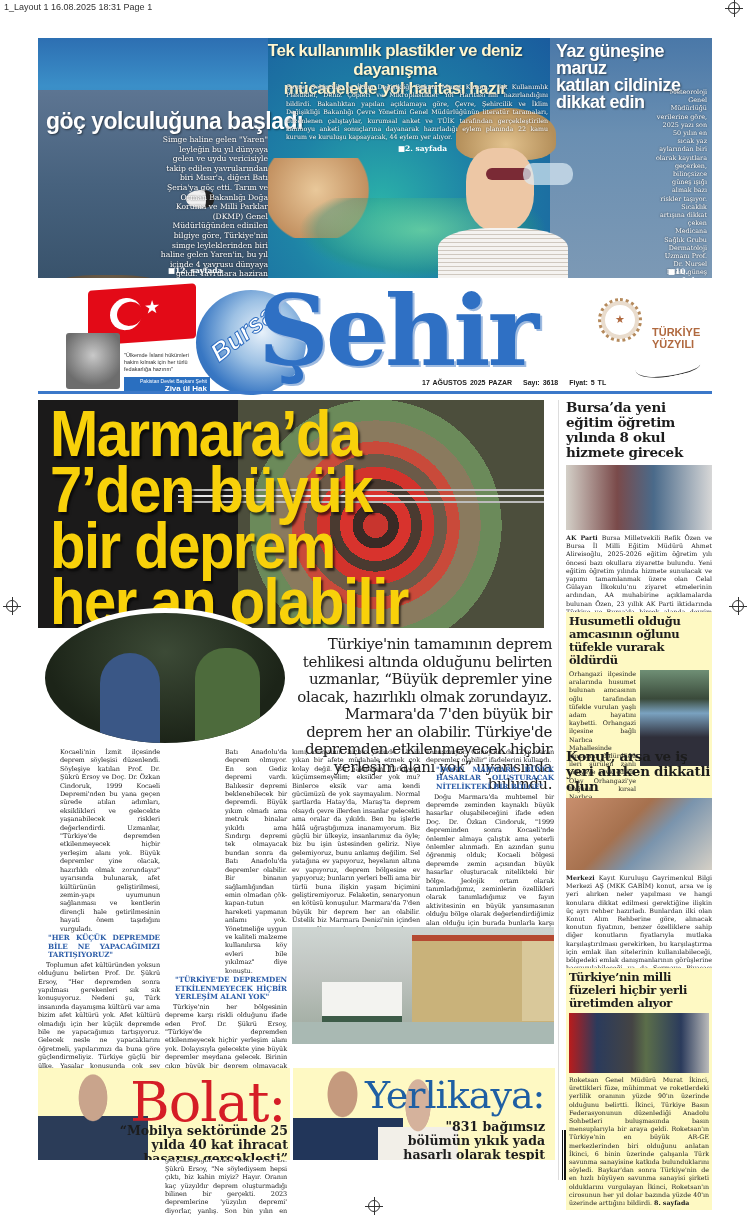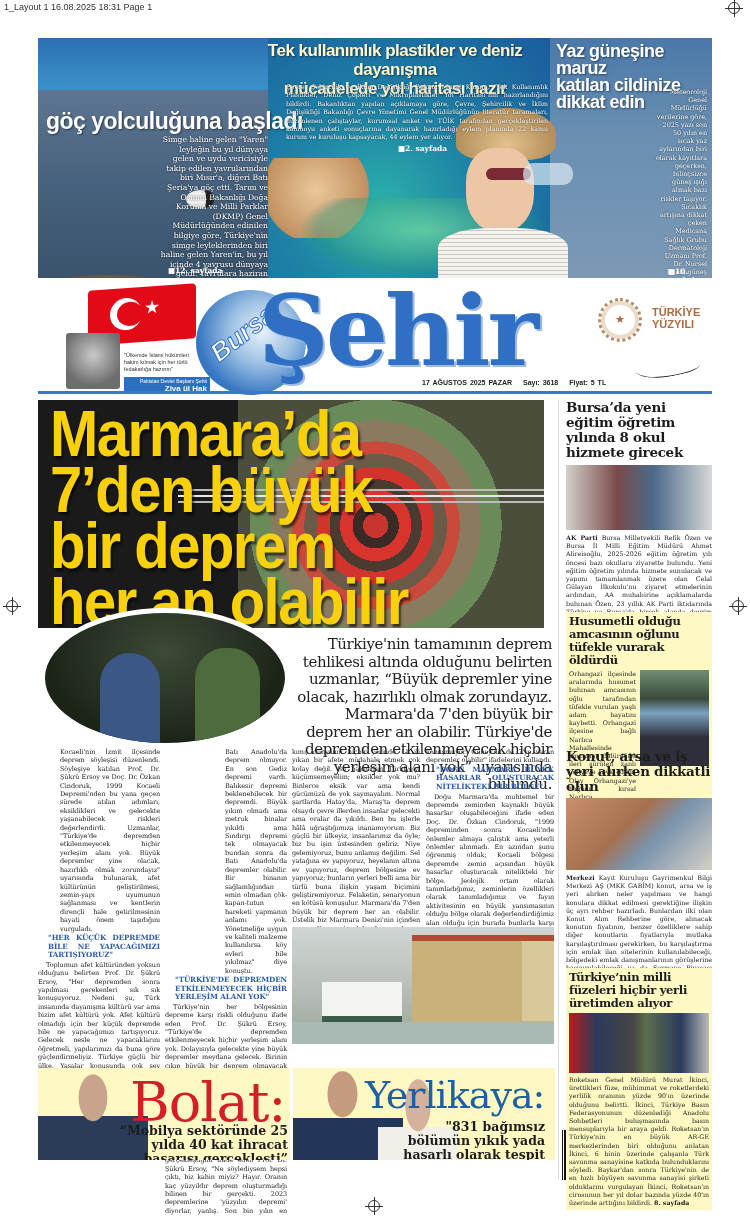--- a/index.html
+++ b/index.html
@@ -32,21 +32,21 @@
 .quote{left:124px;top:352px;font:5.5px/7px "Liberation Sans",sans-serif;color:#333;width:80px}
 .ziya-box{left:124px;top:377px;width:86px;height:14px;background:#2a6fc0;color:#fff;font:5px "Liberation Sans",sans-serif;padding:1px 3px;text-align:right}
 .ziya-box b{font-size:8px}
 .globe{left:196px;top:290px;width:110px;height:105px;border-radius:50%;background:radial-gradient(circle at 60% 40%,#e8f1fa,#9dc1e4 35%,#3877c3 70%,#2e66b0 100%)}
 .bursa-word{left:206px;top:318px;font:bold italic 26px "Liberation Sans",sans-serif;color:#fff;transform:rotate(-38deg);-webkit-text-stroke:1px #2f6ec1}
 .sehir{left:258px;top:282px;font:bold 98px/1 "DejaVu Serif",serif;color:#2f70c4;letter-spacing:-3px;text-shadow:2px 2px 0 #9fbbe0}
 .dateline{left:422px;top:379px;font:bold 7px "Liberation Sans",sans-serif;color:#222;word-spacing:1px}
 .dateline span{margin-right:8px}
 .tyz-circle{left:598px;top:298px;width:44px;height:44px;border-radius:50%;border:3px dotted #b58a5c;box-shadow:inset 0 0 0 4px #e9dccd}
 .tyz-star{left:615px;top:313px;color:#b0693f;font-size:11px}
-.tyz-text{left:652px;top:306px;font:bold 11px/12px "Liberation Sans",sans-serif;color:#b0693f}
+.tyz-text{left:652px;top:326px;font:bold 11px/12px "Liberation Sans",sans-serif;color:#b0693f}
 .sign{left:635px;top:355px;width:65px;height:22px;border-bottom:1.5px solid #333;border-radius:0 0 30% 60%;transform:rotate(-12deg)}
 .rule{left:38px;top:391px;width:674px;height:3px;background:#3b78c9}
 
 .main-img{left:38px;top:400px;width:506px;height:228px;background:#1b1a1a;overflow:hidden}
 .quake{left:200px;top:0;width:306px;height:228px;background:radial-gradient(circle at 45% 55%,#c8352e 0 6%,#3a2a25 6% 11%,#d8332d 11% 17%,#4a3a30 17% 22%,#d2332c 22% 28%,#6c5a48 28% 34%,#c94a3a 34% 40%,#8a7a5e 40% 50%,#6b8a5a 50% 60%,#4c4e3c 60% 100%)}
 .seis{left:140px;top:95px;width:366px;height:2px;background:#e8e8e8;box-shadow:0 -6px 0 #bbb,0 6px 0 #bbb}
 .headline{left:12px;top:6px;font:bold 58px/50px "Liberation Sans",sans-serif;color:#f8d10a;letter-spacing:-1.5px;text-shadow:2px 2px 2px rgba(0,0,0,.6);transform:scaleY(1.12);transform-origin:top left;white-space:pre}
 .circle-photo{left:40px;top:608px;width:250px;height:140px;border-radius:50%;border:5px solid #fff;background:radial-gradient(ellipse at 50% 30%,#3c4a36,#1c2418 70%);overflow:hidden}
 .p1{left:55px;top:40px;width:60px;height:90px;background:#3a5786;border-radius:30px 30px 0 0}
 .p2{left:150px;top:35px;width:65px;height:95px;background:#4d6b3c;border-radius:30px 30px 0 0}

